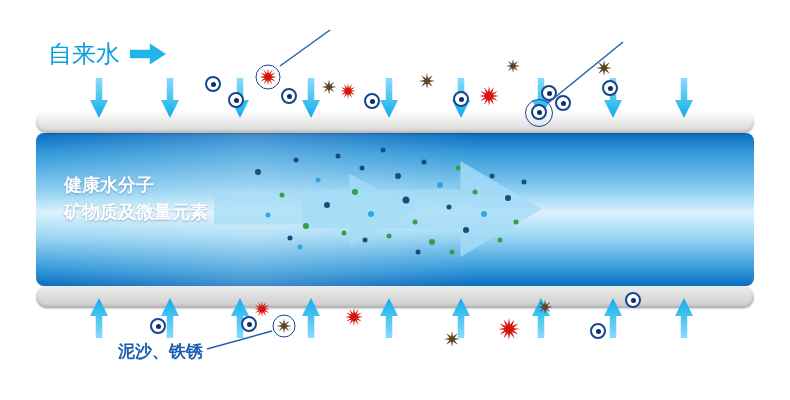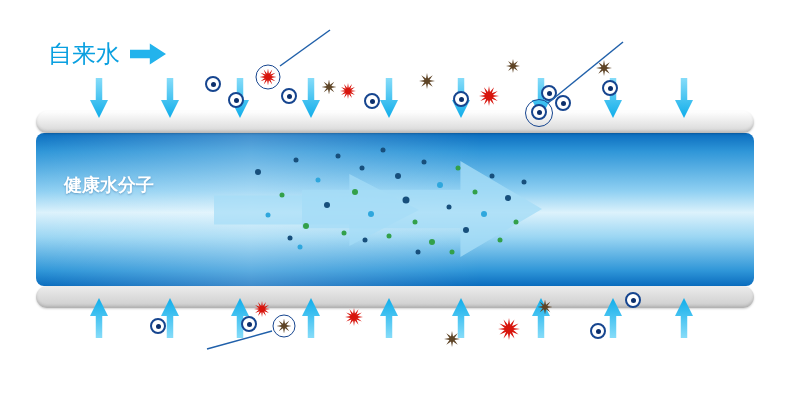--- a/index.html
+++ b/index.html
@@ -57,29 +57,31 @@
     <line x1="330" y1="30" x2="280" y2="66" stroke="#2060aa" stroke-width="1.5"></line>
     <line x1="623" y1="42" x2="548" y2="103" stroke="#2060aa" stroke-width="1.5"></line>
     <line x1="207" y1="349" x2="272" y2="331" stroke="#2060aa" stroke-width="1.5"></line>
   </svg>
 
   <div class="tap">
     <span class="tap-text">自来水</span>
     <span class="tap-arrow"></span>
   </div>
 
+  <div class="lbl" style="left:118px;top:340px;">泥沙、铁锈</div>
 
   <div class="wall wall-top"></div>
   <div class="wall wall-bottom"></div>
 
   <div class="tube">
     <div class="flow-arrow fa1"></div>
     <div class="flow-arrow fa2"></div>
     <div class="inside-text">
       <div>健康水分子</div>
+      <div>矿物质及微量元素</div>
     </div>
   </div>
 
   <div id="inside-dots">
       <span class="idot" style="left: 258px; top: 172px; width: 6px; height: 6px; background: rgb(23, 79, 124);"></span>
       <span class="idot" style="left: 282px; top: 195px; width: 5px; height: 5px; background: rgb(51, 160, 74);"></span>
       <span class="idot" style="left: 296px; top: 160px; width: 5px; height: 5px; background: rgb(23, 79, 124);"></span>
       <span class="idot" style="left: 306px; top: 226px; width: 6px; height: 6px; background: rgb(51, 160, 74);"></span>
       <span class="idot" style="left: 318px; top: 180px; width: 5px; height: 5px; background: rgb(47, 167, 221);"></span>
       <span class="idot" style="left: 327px; top: 205px; width: 6px; height: 6px; background: rgb(23, 79, 124);"></span>

